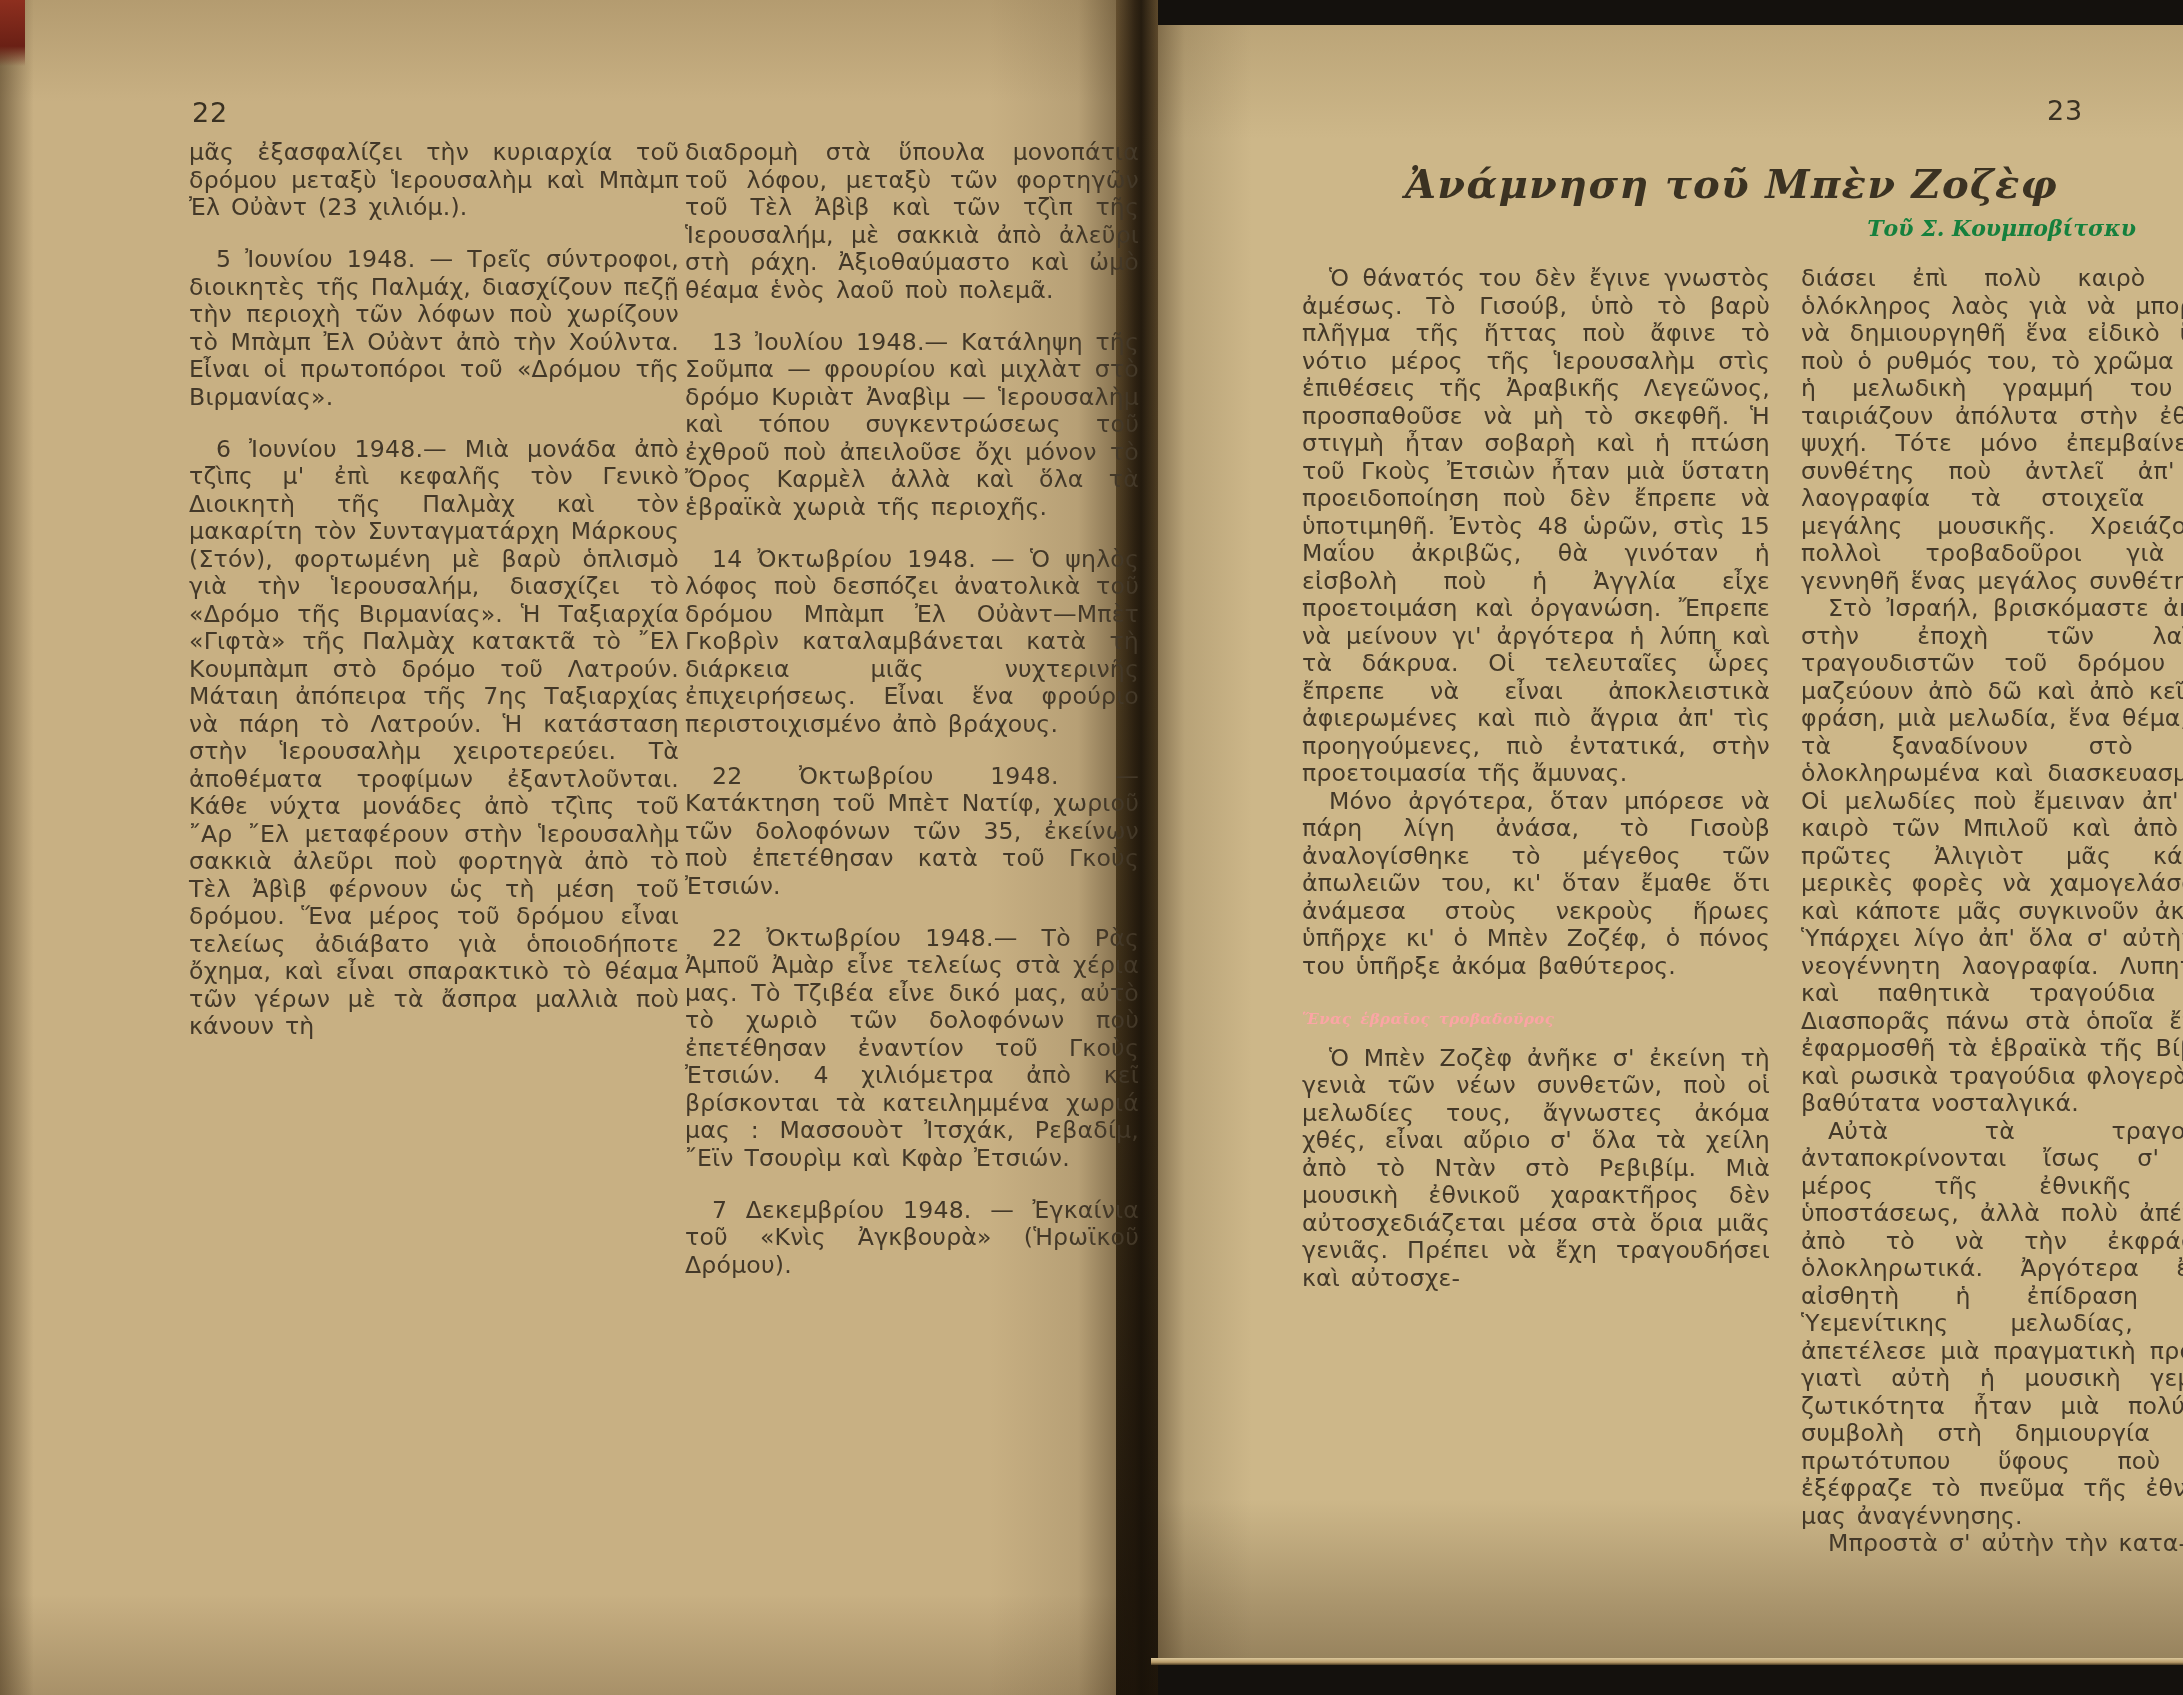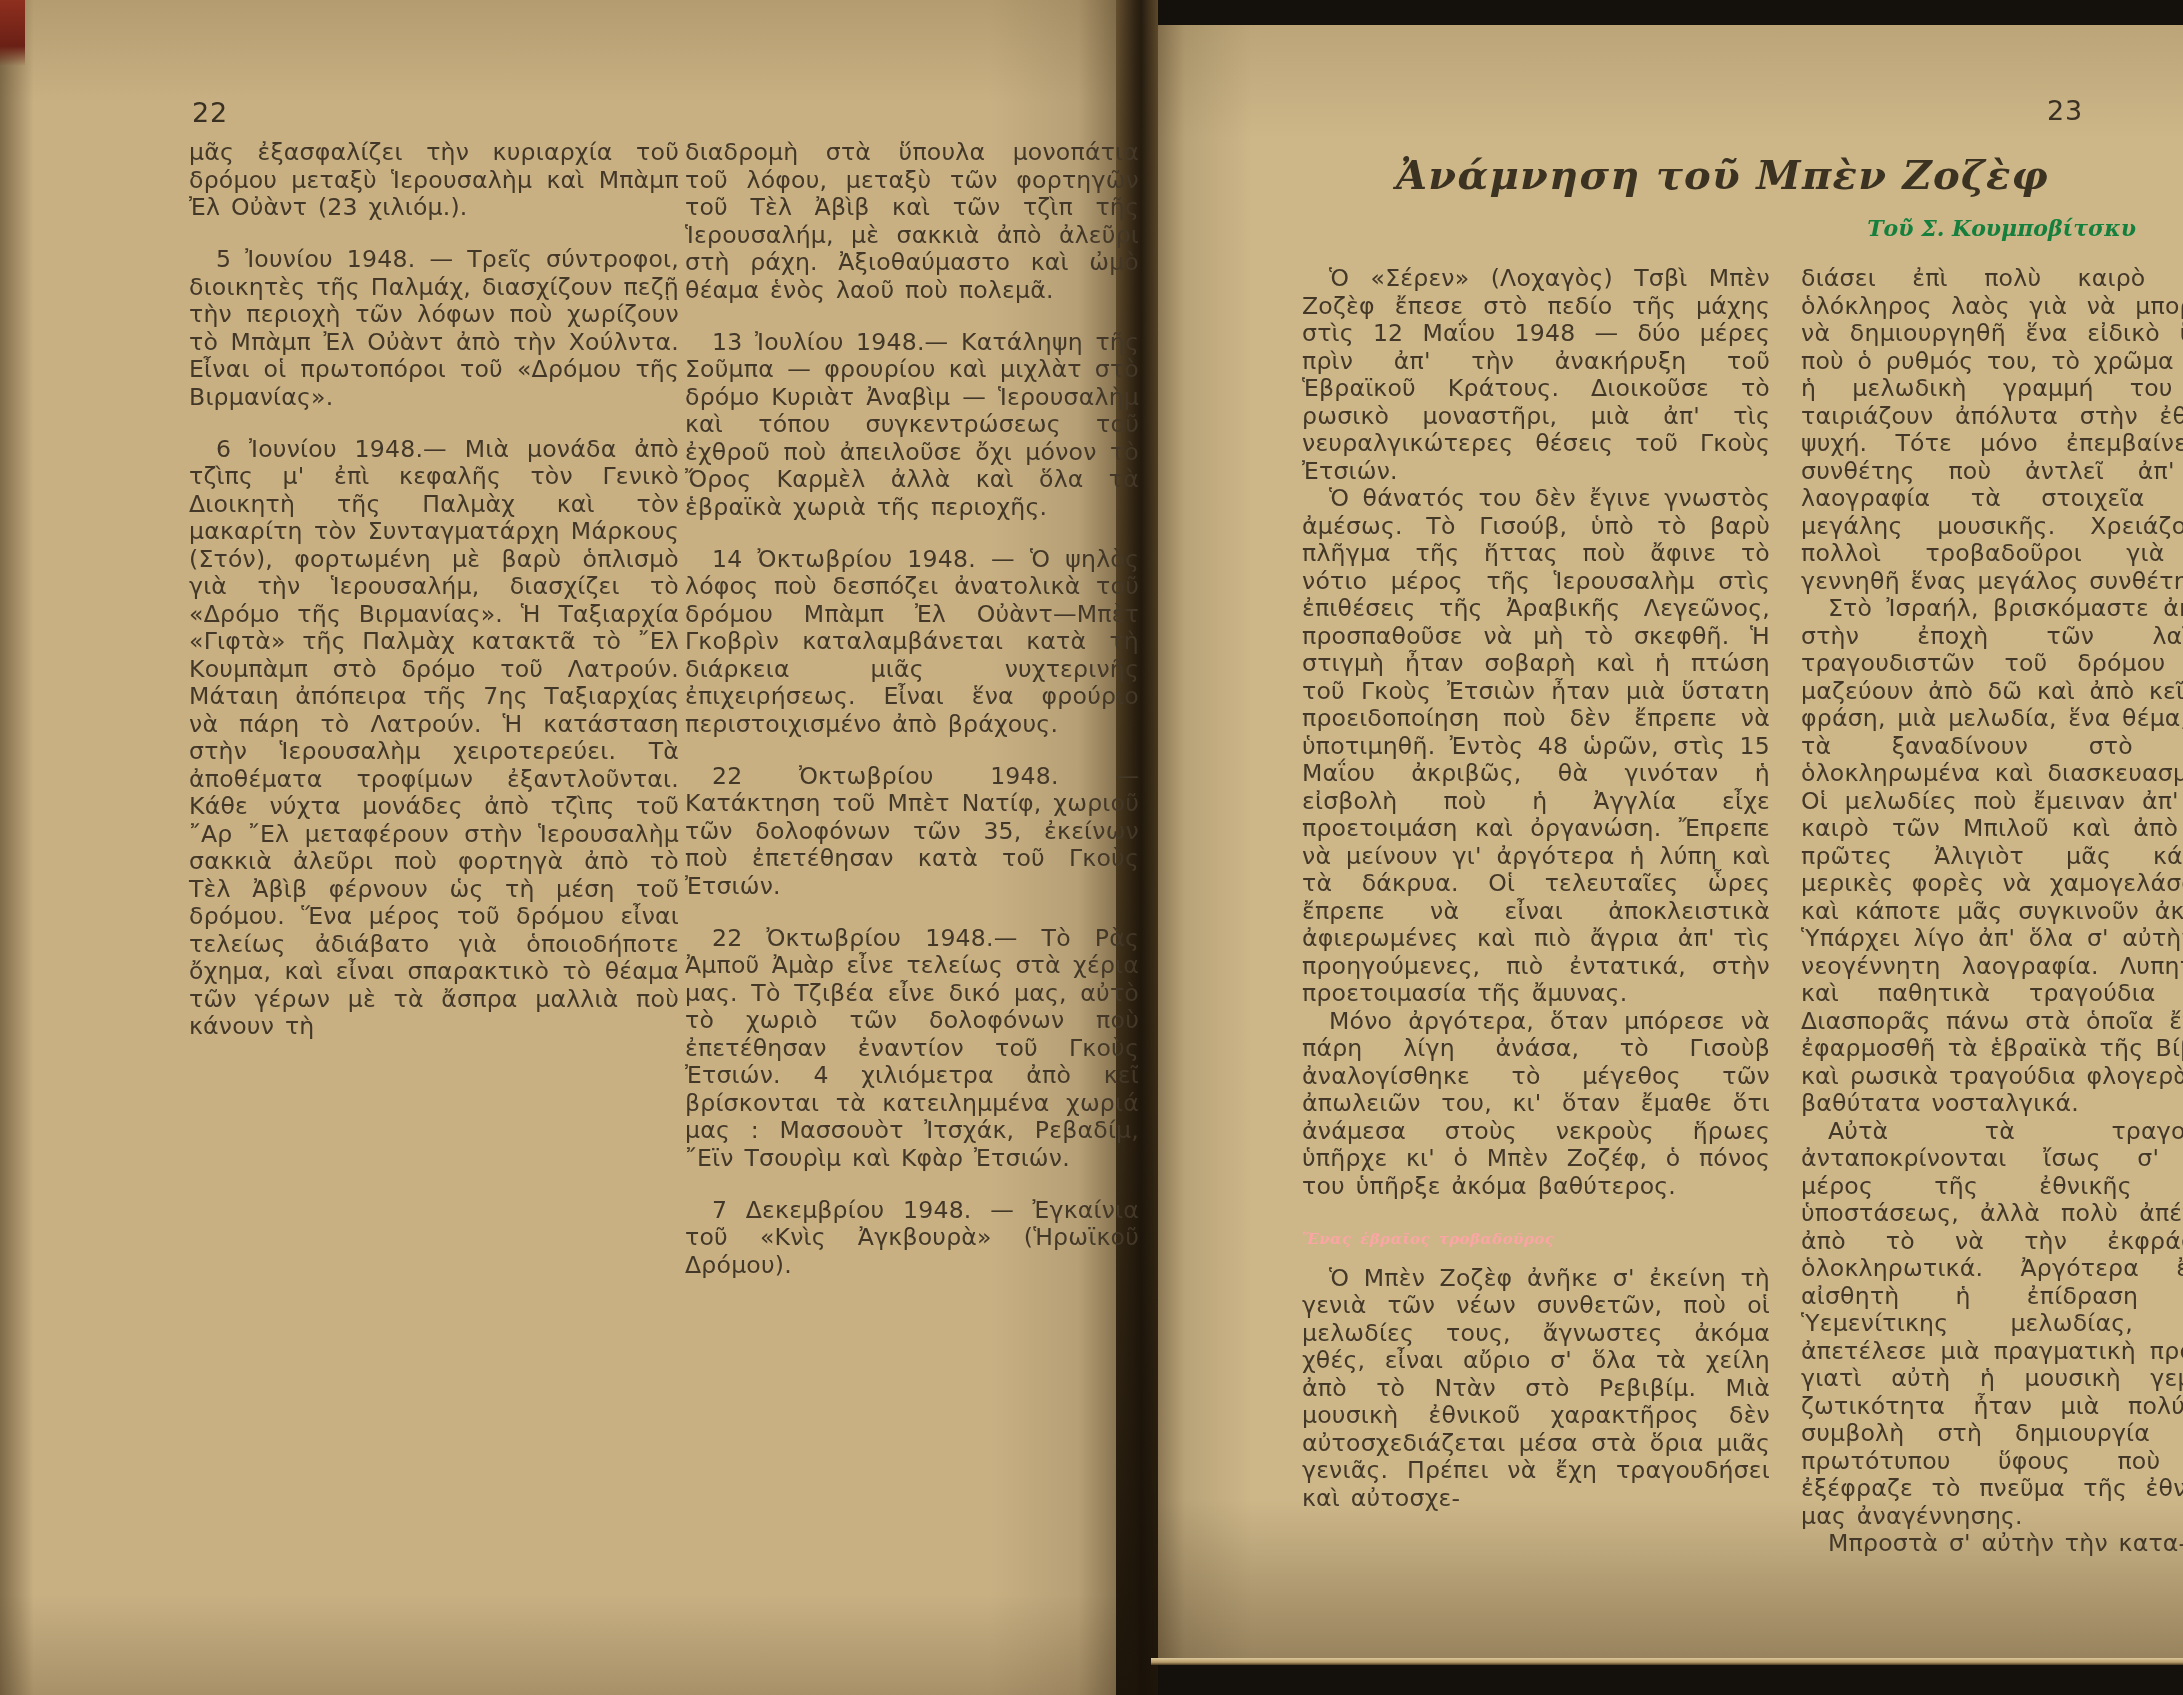--- a/index.html
+++ b/index.html
@@ -63,21 +63,21 @@
   }
   .col p { margin:0; }
   .col p.gap    { margin-top:24.5px; }
   .col p.indent { text-indent:27px; }
   .col-l1 { left:169px;  top:139px; width:490px; }
   .col-l2 { left:665px; top:139px; width:454px; }
   .col-r1 { left:1282px; top:265px; width:468px; }
   .col-r2 { left:1781px; top:265px; width:437px; }
   .article-title {
     position:absolute; left:1389px; top:144px; width:624px;
-    margin:7px;
+    margin:16px;
     font-family:"DejaVu Serif", serif;
     font-style:italic; font-weight:600;
     font-size:40px; letter-spacing:1.3px;
     text-align:center; color:#3b3222;
     white-space:nowrap;
   }
   .byline {
     position:absolute; left:1699px; top:215px; width:437px;
     font-family:"DejaVu Serif", serif;
     font-style:italic; font-weight:bold;
@@ -122,21 +122,20 @@
     <p class="gap indent">22 Ὀκτωβρίου 1948.— Τὸ Ρὰς Ἀμποῦ Ἀμὰρ εἶνε τελείως στὰ χέρια μας. Τὸ Τζιβέα εἶνε δικό μας, αὐτὸ τὸ χωριὸ τῶν δολοφόνων ποὺ ἐπετέθησαν ἐναντίον τοῦ Γκοὺς Ἐτσιών. 4 χιλιόμετρα ἀπὸ κεῖ βρίσκονται τὰ κατειλημμένα χωριά μας : Μασσουὸτ Ἰτσχάκ, Ρεβαδίμ, ῎Εϊν Τσουρὶμ καὶ Κφὰρ Ἐτσιών.</p>
     <p class="gap indent">7 Δεκεμβρίου 1948. — Ἐγκαίνια τοῦ «Κνὶς Ἀγκβουρὰ» (Ἡρωϊκοῦ Δρόμου).</p>
   </div>
 
   <div class="page-number pn-right">23</div>
 
   <h1 class="article-title">Ἀνάμνηση τοῦ Μπὲν Ζοζὲφ</h1>
   <div class="byline">Τοῦ Σ. Κουμποβίτσκυ</div>
 
   <div class="col col-r1">
-    <p class="indent">Ὁ «Σέρεν» (Λοχαγὸς) Τσβὶ Μπὲν Ζοζὲφ ἔπεσε στὸ πεδίο τῆς μάχης στὶς 12 Μαΐου 1948 — δύο μέρες πρὶν ἀπ' τὴν ἀνακήρυξη τοῦ Ἑβραϊκοῦ Κράτους. Διοικοῦσε τὸ ρωσικὸ μοναστῆρι, μιὰ ἀπ' τὶς νευραλγικώτερες θέσεις τοῦ Γκοὺς Ἐτσιών.</p>
     <p class="indent">Ὁ θάνατός του δὲν ἔγινε γνωστὸς ἀμέσως. Τὸ Γισούβ, ὑπὸ τὸ βαρὺ πλῆγμα τῆς ἥττας ποὺ ἄφινε τὸ νότιο μέρος τῆς Ἱερουσαλὴμ στὶς ἐπιθέσεις τῆς Ἀραβικῆς Λεγεῶνος, προσπαθοῦσε νὰ μὴ τὸ σκεφθῆ. Ἡ στιγμὴ ἦταν σοβαρὴ καὶ ἡ πτώση τοῦ Γκοὺς Ἐτσιὼν ἦταν μιὰ ὕστατη προειδοποίηση ποὺ δὲν ἔπρεπε νὰ ὑποτιμηθῆ. Ἐντὸς 48 ὡρῶν, στὶς 15 Μαΐου ἀκριβῶς, θὰ γινόταν ἡ εἰσβολὴ ποὺ ἡ Ἀγγλία εἶχε προετοιμάση καὶ ὀργανώση. Ἔπρεπε νὰ μείνουν γι' ἀργότερα ἡ λύπη καὶ τὰ δάκρυα. Οἱ τελευταῖες ὧρες ἔπρεπε νὰ εἶναι ἀποκλειστικὰ ἀφιερωμένες καὶ πιὸ ἄγρια ἀπ' τὶς προηγούμενες, πιὸ ἐντατικά, στὴν προετοιμασία τῆς ἄμυνας.</p>
     <p class="indent">Μόνο ἀργότερα, ὅταν μπόρεσε νὰ πάρη λίγη ἀνάσα, τὸ Γισοὺβ ἀναλογίσθηκε τὸ μέγεθος τῶν ἀπωλειῶν του, κι' ὅταν ἔμαθε ὅτι ἀνάμεσα στοὺς νεκροὺς ἥρωες ὑπῆρχε κι' ὁ Μπὲν Ζοζέφ, ὁ πόνος του ὑπῆρξε ἀκόμα βαθύτερος.</p>
     <h2 class="subhead">Ἕνας ἑβραῖος τροβαδοῦρος</h2>
     <p class="indent">Ὁ Μπὲν Ζοζὲφ ἀνῆκε σ' ἐκείνη τὴ γενιὰ τῶν νέων συνθετῶν, ποὺ οἱ μελωδίες τους, ἄγνωστες ἀκόμα χθές, εἶναι αὔριο σ' ὅλα τὰ χείλη ἀπὸ τὸ Ντὰν στὸ Ρεβιβίμ. Μιὰ μουσικὴ ἐθνικοῦ χαρακτῆρος δὲν αὐτοσχεδιάζεται μέσα στὰ ὅρια μιᾶς γενιᾶς. Πρέπει νὰ ἔχη τραγουδήσει καὶ αὐτοσχε-</p>
   </div>
 
   <div class="col col-r2">
     <p>διάσει ἐπὶ πολὺ καιρὸ ἕνας ὁλόκληρος λαὸς γιὰ νὰ μπορέση νὰ δημιουργηθῆ ἕνα εἰδικὸ ὕφος ποὺ ὁ ρυθμός του, τὸ χρῶμα του, ἡ μελωδικὴ γραμμή του νὰ ταιριάζουν ἀπόλυτα στὴν ἐθνικὴ ψυχή. Τότε μόνο ἐπεμβαίνει ὁ συνθέτης ποὺ ἀντλεῖ ἀπ' τὴ λαογραφία τὰ στοιχεῖα μιᾶς μεγάλης μουσικῆς. Χρειάζονται πολλοὶ τροβαδοῦροι γιὰ νὰ γεννηθῆ ἕνας μεγάλος συνθέτης.</p>
     <p class="indent">Στὸ Ἰσραήλ, βρισκόμαστε ἀκόμη στὴν ἐποχὴ τῶν λαϊκῶν τραγουδιστῶν τοῦ δρόμου ποὺ μαζεύουν ἀπὸ δῶ καὶ ἀπὸ κεῖ μιὰ φράση, μιὰ μελωδία, ἕνα θέμα, καὶ τὰ ξαναδίνουν στὸ λαὸ ὁλοκληρωμένα καὶ διασκευασμένα. Οἱ μελωδίες ποὺ ἔμειναν ἀπ' τὸν καιρὸ τῶν Μπιλοῦ καὶ ἀπὸ τὶς πρῶτες Ἀλιγιὸτ μᾶς κάνουν μερικὲς φορὲς νὰ χαμογελάσουμε καὶ κάποτε μᾶς συγκινοῦν ἀκόμα. Ὑπάρχει λίγο ἀπ' ὅλα σ' αὐτὴν τὴ νεογέννητη λαογραφία. Λυπητερὰ καὶ παθητικὰ τραγούδια τῆς Διασπορᾶς πάνω στὰ ὁποῖα ἔχουν ἐφαρμοσθῆ τὰ ἑβραϊκὰ τῆς Βίβλου καὶ ρωσικὰ τραγούδια φλογερὰ καὶ βαθύτατα νοσταλγικά.</p>
     <p class="indent">Αὐτὰ τὰ τραγούδια ἀνταποκρίνονται ἴσως σ' ἕνα μέρος τῆς ἐθνικῆς μας ὑποστάσεως, ἀλλὰ πολὺ ἀπέχουν ἀπὸ τὸ νὰ τὴν ἐκφράσουν ὁλοκληρωτικά. Ἀργότερα ἔγινε αἰσθητὴ ἡ ἐπίδραση τῆς Ὑεμενίτικης μελωδίας, ποὺ ἀπετέλεσε μιὰ πραγματικὴ πρόοδο γιατὶ αὐτὴ ἡ μουσικὴ γεμάτη ζωτικότητα ἦταν μιὰ πολύτιμη συμβολὴ στὴ δημιουργία ἑνὸς πρωτότυπου ὕφους ποὺ θὰ ἐξέφραζε τὸ πνεῦμα τῆς ἐθνικῆς μας ἀναγέννησης.</p>

